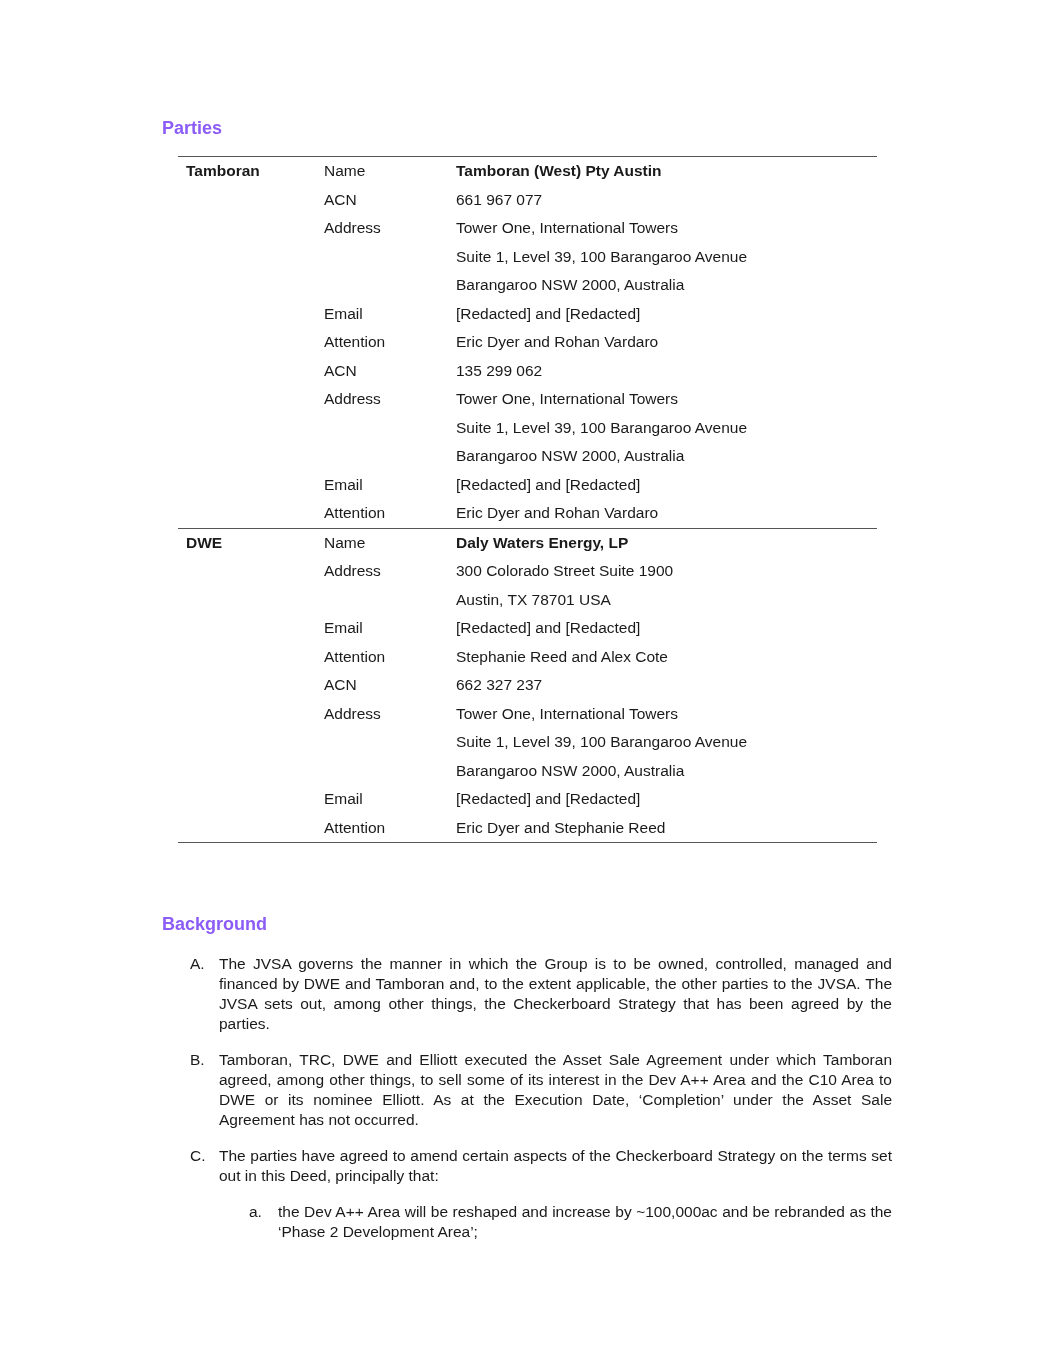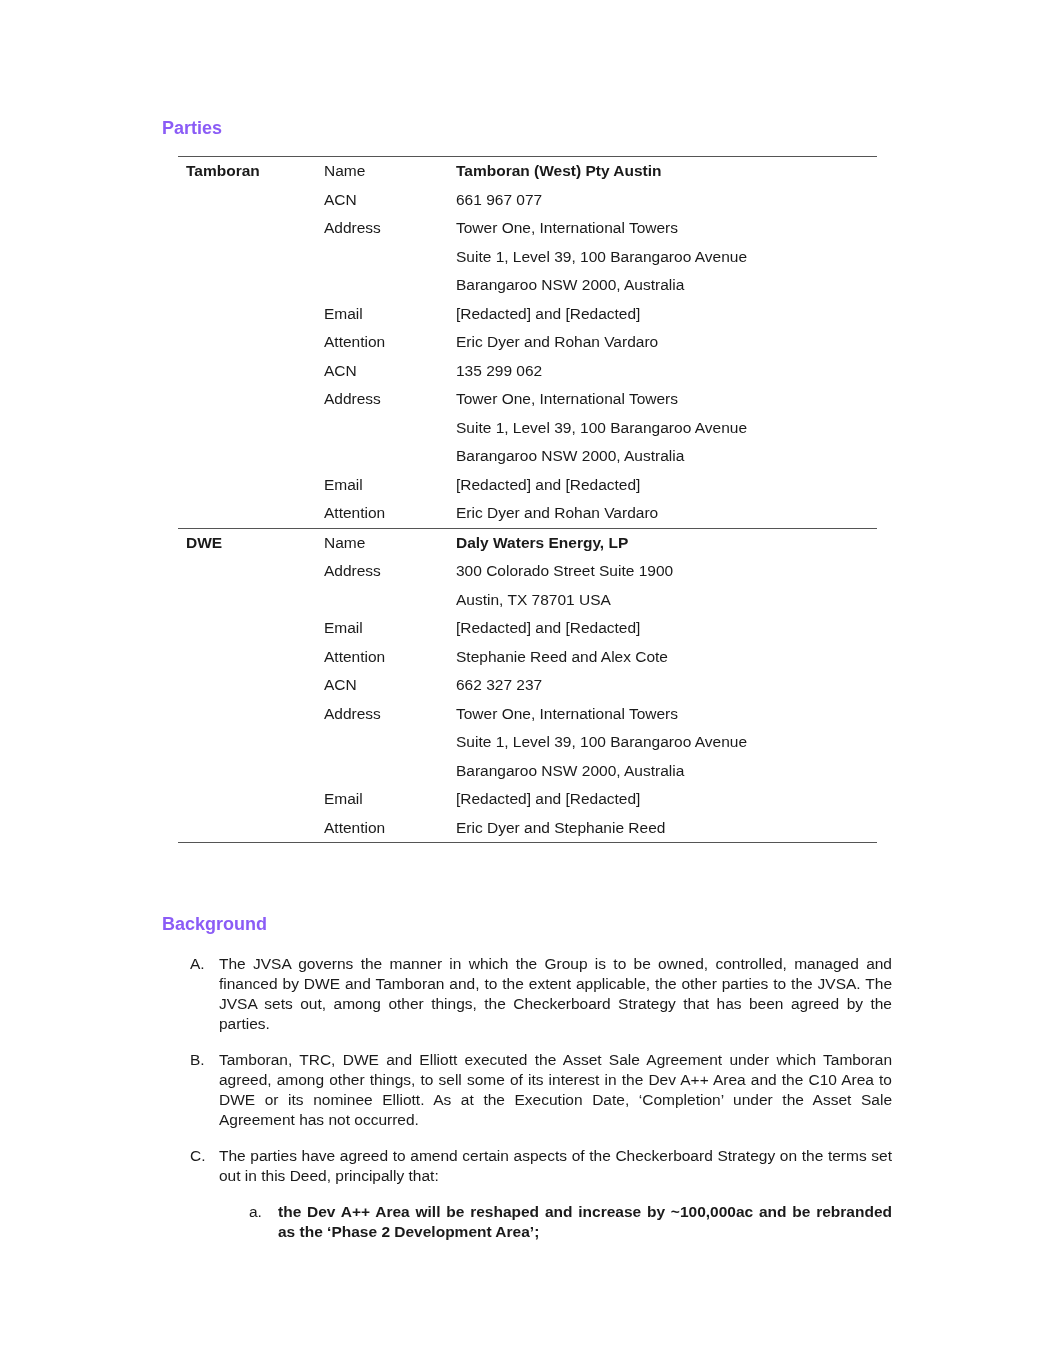--- a/index.html
+++ b/index.html
@@ -15,21 +15,21 @@
   td.party { width: 138px; padding-left: 8px !important; font-weight: bold; }
   td.label { width: 132px; }
   td.val { }
   td.val.bold { font-weight: bold; }
   .recitals { position: absolute; left: 190px; top: 954px; width: 702px; font-size: 15.5px; line-height: 20px; }
   .recital { display: flex; margin-bottom: 16px; }
   .recital .mark { width: 29px; flex: none; }
   .recital .text { text-align: justify; flex: 1; }
   .sub { display: flex; margin-left: 59px; margin-top: 0; }
   .sub .mark { width: 29px; flex: none; }
-  .sub .text { text-align: justify; flex: 1; font-weight: bold; }
+  .sub .text { text-align: justify; flex: 1; }
 </style>
 </head>
 <body>
 
 <div class="page">
   <h2 class="parties-title">Parties</h2>
 
   <table class="parties">
     <tbody id="parties-body">
         <tr class="group-start">

